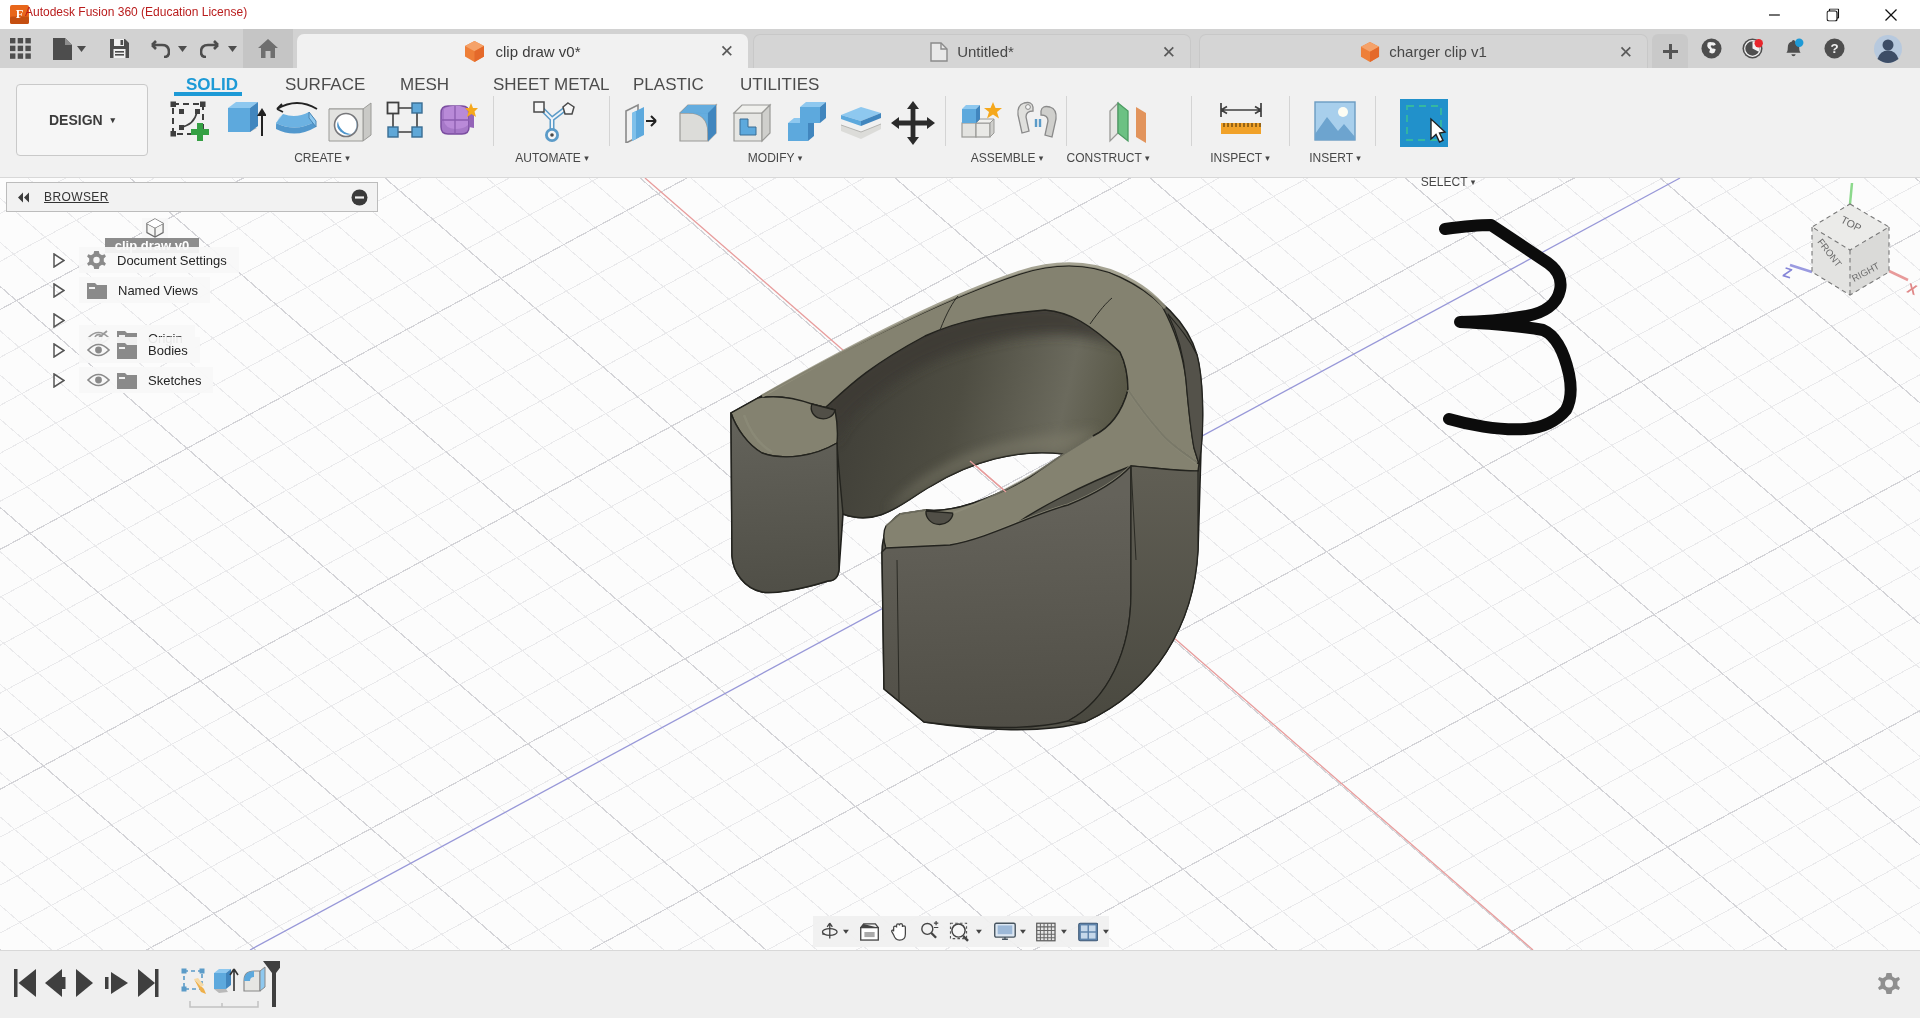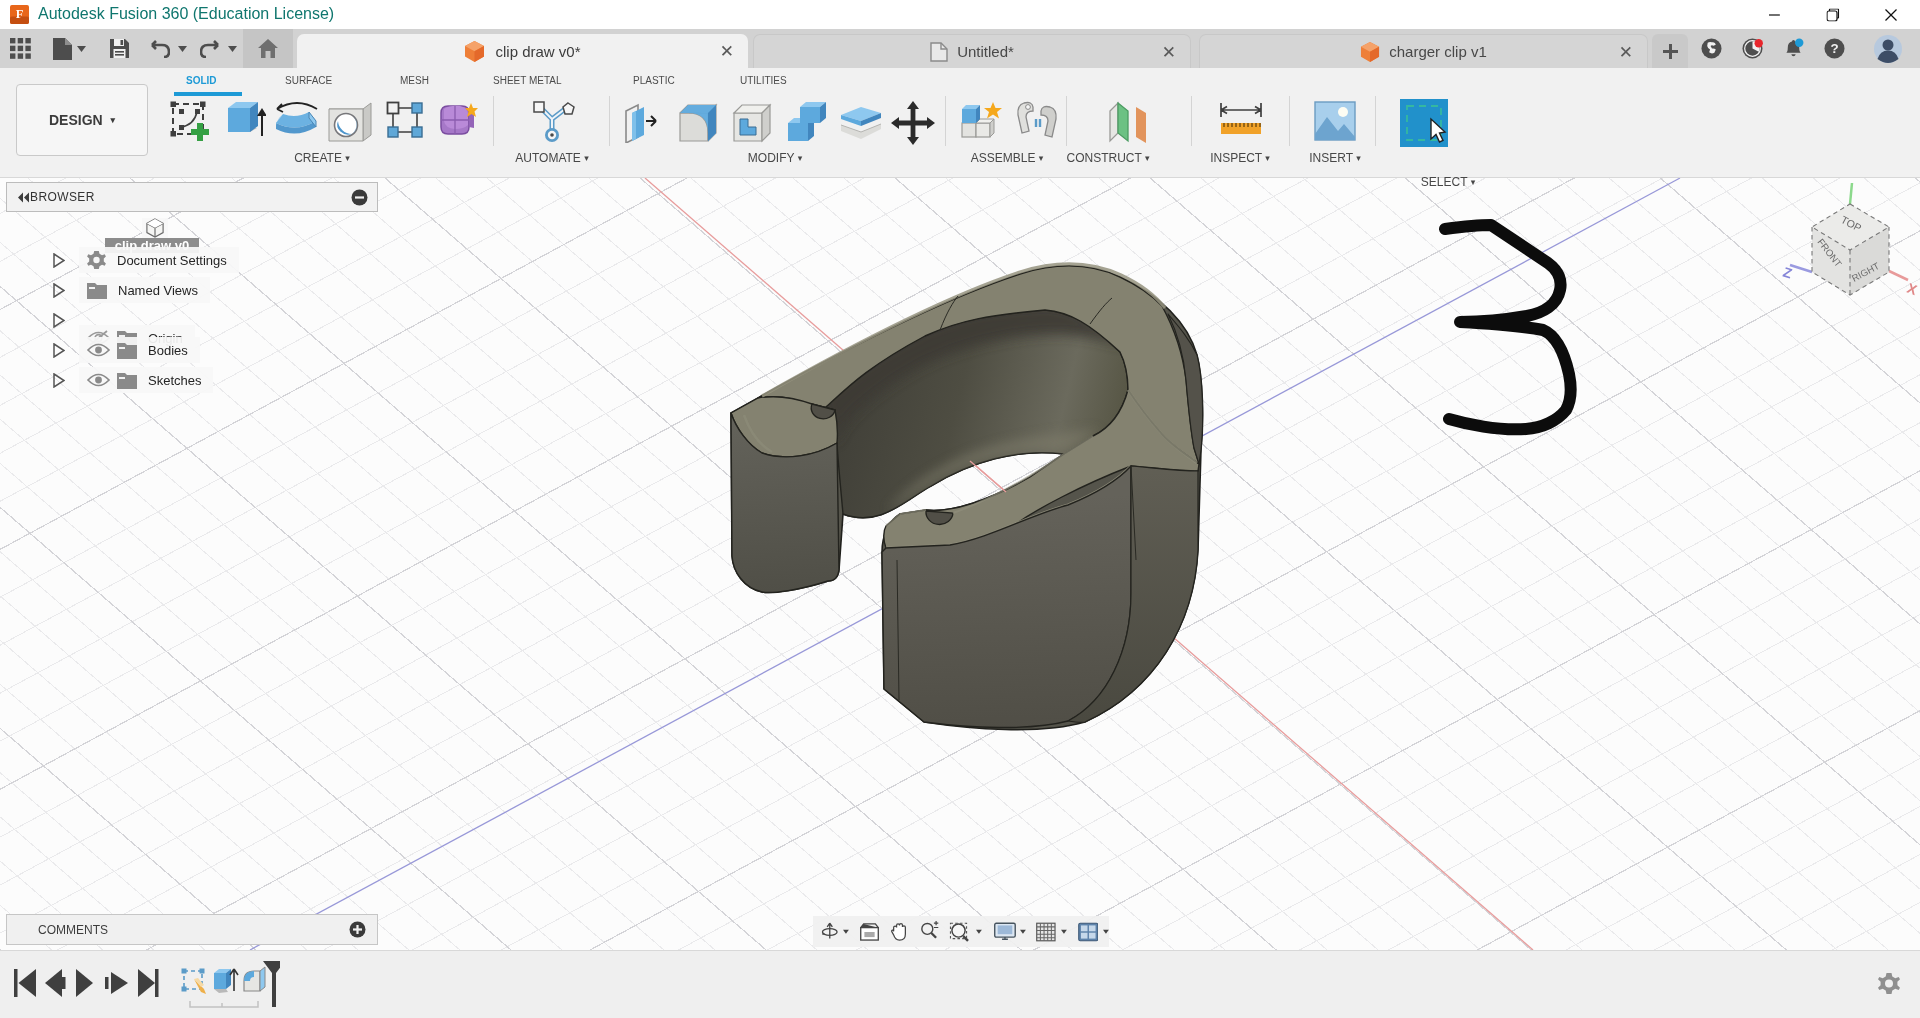--- a/index.html
+++ b/index.html
@@ -2,37 +2,37 @@
 <html><head>
 <meta charset="utf-8">
 <style>
 * { margin:0; padding:0; box-sizing:border-box; }
 html,body { width:1920px; height:1018px; overflow:hidden; font-family:"Liberation Sans", sans-serif; }
 #app { position:relative; width:1920px; height:1018px; background:#fcfcfc; }
 
 
 #titlebar { position:absolute; left:0; top:0; width:1920px; height:29px; background:#ffffff; }
 #titlebar .appicon { position:absolute; left:10px; top:5px; width:19px; height:19px; }
-#titlebar .title { position:absolute; left:38px; top:5px; font-size:16px; color:#0f766e; }
+#titlebar .title { position:absolute; left:25px; top:5px; font-size:12px; color:#b91c1c; }
 .winbtn { position:absolute; top:0; width:58px; height:29px; }
 .winbtn svg { position:absolute; left:50%; top:50%; transform:translate(-50%,-50%); }
 
 
 #tabbar { position:absolute; left:0; top:29px; width:1920px; height:39px; background:#d2d2d2; }
 .tbicon { position:absolute; top:0; height:39px; display:flex; align-items:center; }
 #homebox { position:absolute; left:243px; top:0; width:50px; height:39px; background:#c5c5c5; display:flex; align-items:center; justify-content:center; }
 .tab { position:absolute; top:5px; height:34px; border-radius:7px 7px 0 0; display:flex; align-items:center; justify-content:center; font-size:15px; color:#3c3c3c; }
 .tab.active { background:#f1f1f1; }
 .tab.inactive { background:#d5d5d5; border:1px solid #c8c8c8; border-bottom:none; color:#484848; }
 .tab .close { position:absolute; right:14px; top:50%; transform:translate(0,-50%); font-size:17px; color:#5a5a5a; font-weight:400;}
 .circicon { position:absolute; top:9px; width:21px; height:21px; }
 
 
 #ribbon { position:absolute; left:0; top:68px; width:1920px; height:110px; background:#f1f1f1; border-bottom:1px solid #d8d8d8; }
-.rtab { position:absolute; top:7px; font-size:10px; color:#4c4c4c; }
+.rtab { position:absolute; top:7px; font-size:17px; color:#4c4c4c; }
 .rtab.sel { color:#1d9ad6; font-weight:bold; }
 #solidline { position:absolute; left:174px; top:24px; width:68px; height:4px; background:#1d9ad6; }
 #designbtn { position:absolute; left:16px; top:16px; width:132px; height:72px; background:#f6f6f6; border:1px solid #c9c9c9; border-radius:4px; display:flex; align-items:center; justify-content:center; font-size:14px; font-weight:bold; color:#3c3c3c; }
 .grplabel { position:absolute; top:83px; font-size:12px; color:#474747; white-space:nowrap; transform:translateX(-50%); }
 .grplabel .car { font-size:9px; vertical-align:1px; }
 .rdiv { position:absolute; top:28px; width:1px; height:50px; background:#d4d4d4; }
 .ricon { position:absolute; top:33px; }
 
 
 #viewport { position:absolute; left:0; top:69px; width:1920px; height:881px;
@@ -527,21 +527,21 @@
     <div class="rdiv" style="left:1191px;"></div>
     <div class="rdiv" style="left:1289px;"></div>
     <div class="rdiv" style="left:1375px;"></div>
   </div>
 
   <div id="browser">
     <div id="bheader">
       <svg width="13" height="11" viewBox="0 0 13 11" style="margin-left:10px;">
           <path d="M6,0.5 L1,5.5 L6,10.5 Z M12,0.5 L7,5.5 L12,10.5 Z" fill="#3d3d3d"></path>
         </svg>
-      <span style="letter-spacing:0.4px;">BROWSER</span>
+      <span style="margin-left:14px; letter-spacing:0.4px;text-decoration:underline;">BROWSER</span>
       <svg width="17" height="17" viewBox="0 0 17 17" style="margin-left:auto; margin-right:9px;">
           <circle cx="8.5" cy="8.5" r="8" fill="#3a3a3a"></circle>
           <rect x="4" y="7.4" width="9" height="2.2" fill="#f0f0f0"></rect>
         </svg>
     </div>
 
     <div class="trow" style="left:26px; top:36px; width:240px;flex-direction:column;">
       <svg width="14" height="12" viewBox="0 0 15 13">
           <path d="M14,0 L14,12 L1,12 Z" fill="#555" stroke="#555"></path>
         </svg>
@@ -634,28 +634,20 @@
           </svg>
       <svg width="20" height="17" viewBox="0 0 20 17" style="margin-right:11px;">
             <rect x="0" y="3" width="20" height="14" fill="#8a8a8a"></rect>
             <path d="M0,3 L0,1 L8,1 L10,3 Z" fill="#8a8a8a"></path>
             <rect x="2" y="5" width="6" height="2" fill="#f1f1f1"></rect>
           </svg>
       Sketches</span>
     </div>
   </div>
 
-  <div id="comments">
-    <span style="margin-left:31px;">COMMENTS</span>
-    <svg width="17" height="17" viewBox="0 0 17 17" style="margin-left:auto; margin-right:11px;">
-        <circle cx="8.5" cy="8.5" r="8" fill="#3a3a3a"></circle>
-        <rect x="4" y="7.4" width="9" height="2.2" fill="#f0f0f0"></rect>
-        <rect x="7.4" y="4" width="2.2" height="9" fill="#f0f0f0"></rect>
-      </svg>
-  </div>
 
   <div id="navbar">
     <svg width="25" height="26" viewBox="0 0 25 26" style="margin-left:8px;">
         <path d="M12,1 L12,22 M12,1 L8.5,6 M12,1 L15.5,6" stroke="#444" stroke-width="1.8" fill="none"></path>
         <ellipse cx="12" cy="13" rx="10" ry="4.5" fill="none" stroke="#444" stroke-width="1.8"></ellipse>
         <path d="M2,13 L2,17 L6,16" fill="#444"></path>
       </svg>
     <svg width="8" height="6" viewBox="0 0 8 6" style="margin-left:4px;">
         <path d="M0,0 L8,0 L4,5.5 Z" fill="#444"></path>
       </svg>

